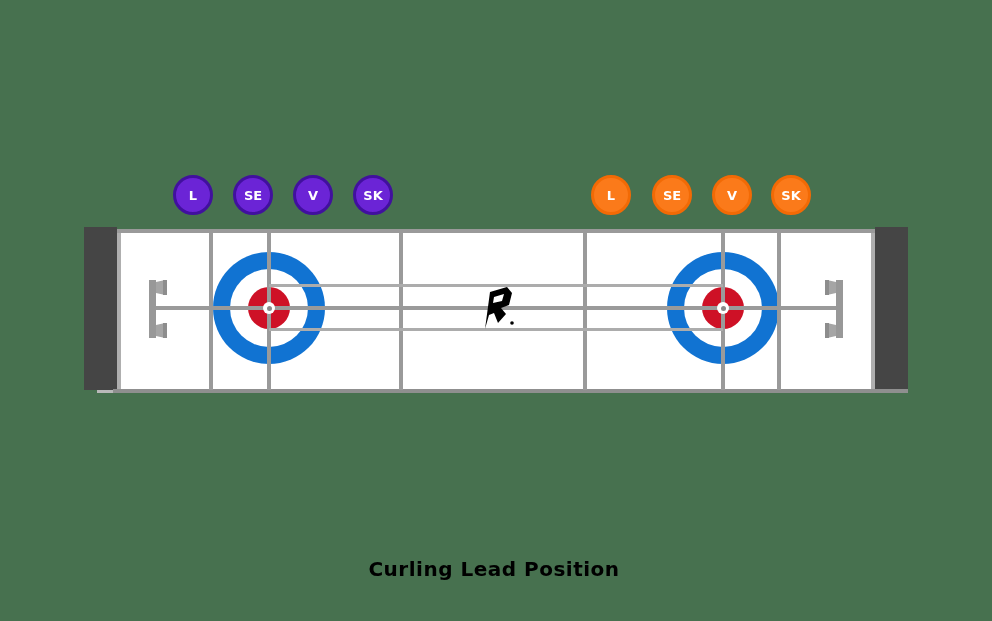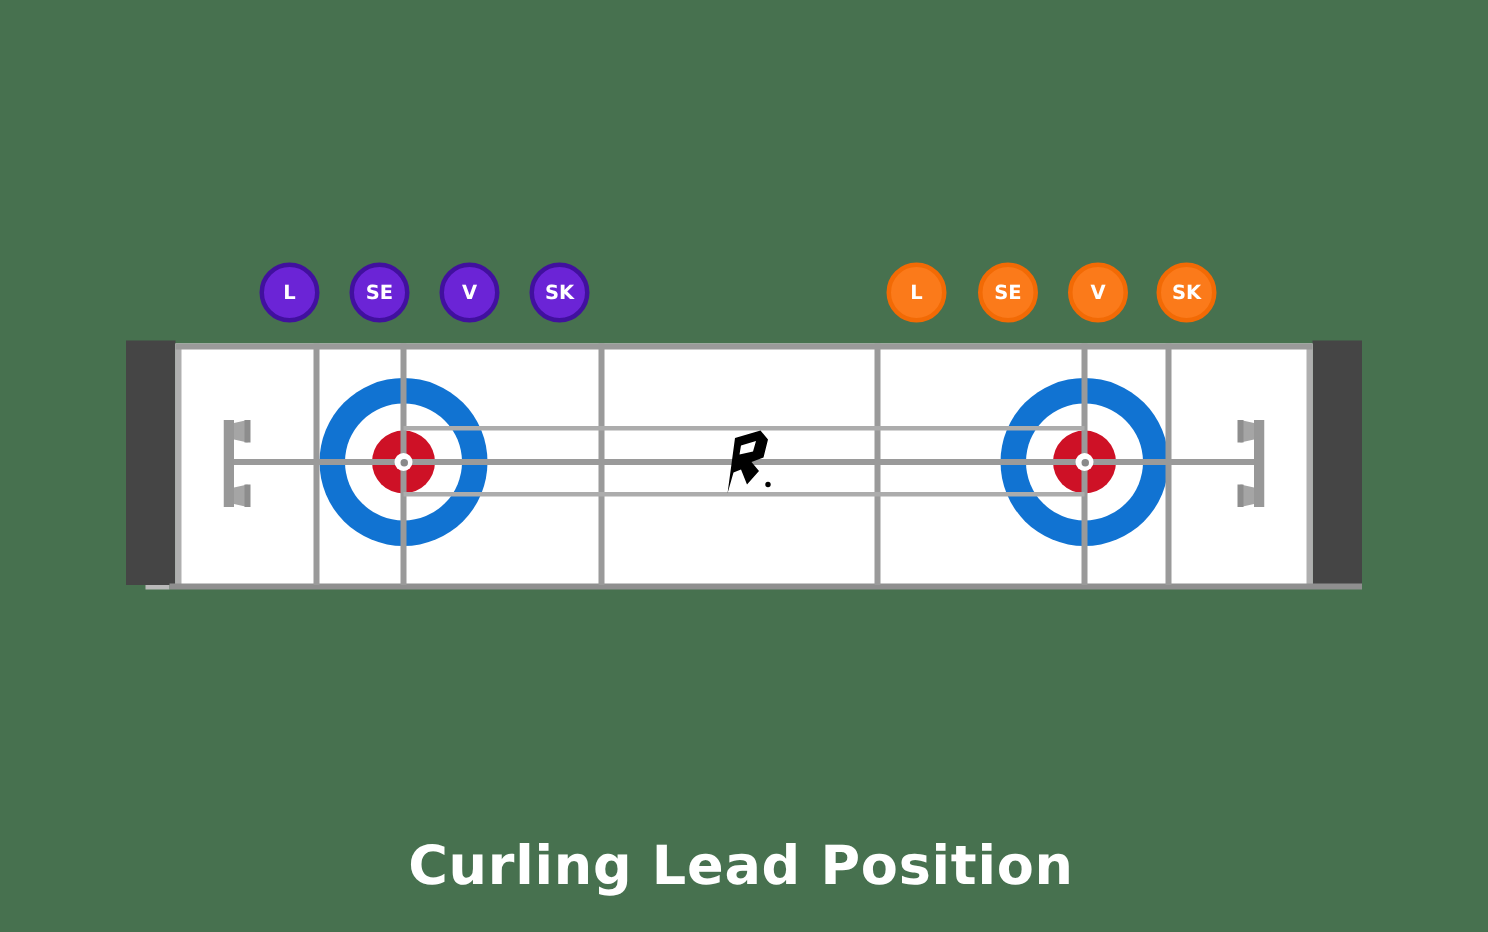--- a/index.html
+++ b/index.html
@@ -42,22 +42,22 @@
   .hack{position:absolute;top:280px;z-index:3;}
   .hack.right{transform:scaleX(-1);}
 
   .logo{position:absolute;left:477px;top:285px;z-index:3;}
 
   .stub{position:absolute;left:97px;top:390px;width:16px;height:3px;background:#B9B9B9;z-index:1;}
 
   
   .title{
     position:absolute;left:0;right:4px;top:557px;
-    text-align:center;color:#ffffff;
-    font-size:36px;font-weight:bold;letter-spacing:0.5px;
+    text-align:center;color:#000000;
+    font-size:20px;font-weight:bold;letter-spacing:0.5px;
   }
 </style>
 </head>
 <body>
 
 <div class="canvas">
 
   <div>
     <div class="badge purple" style="left:173px">
       <span>L</span>

